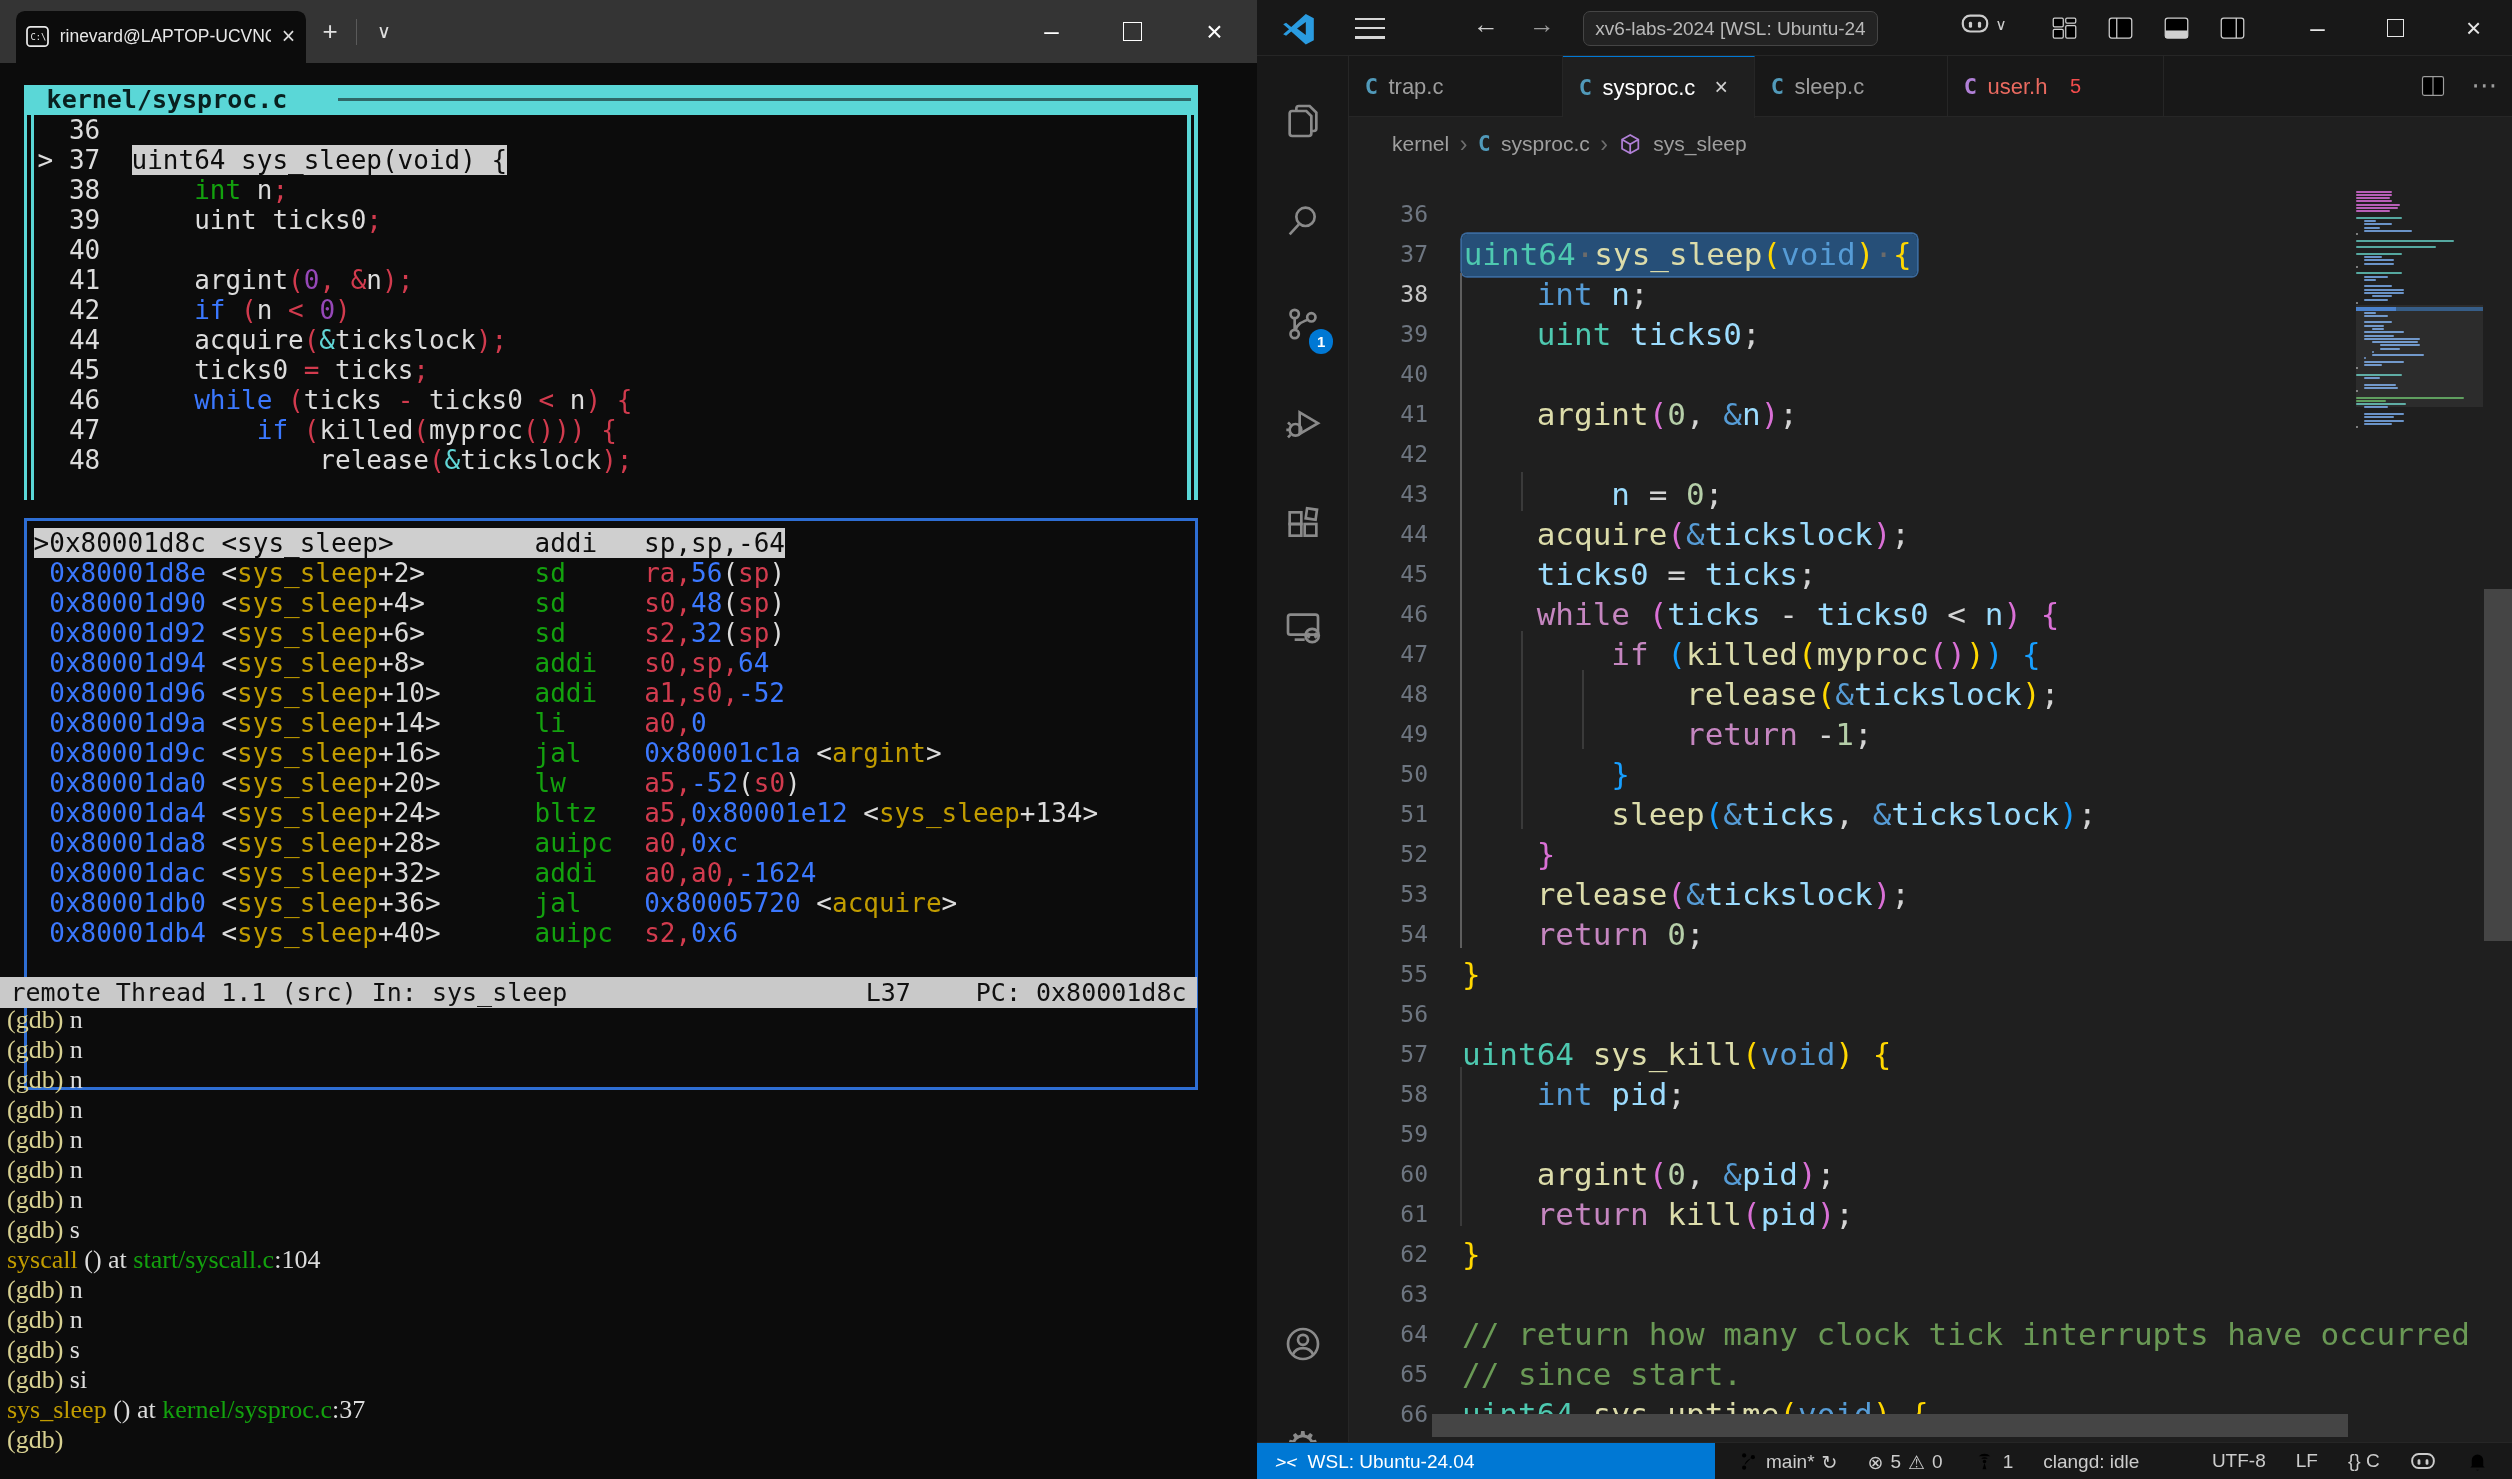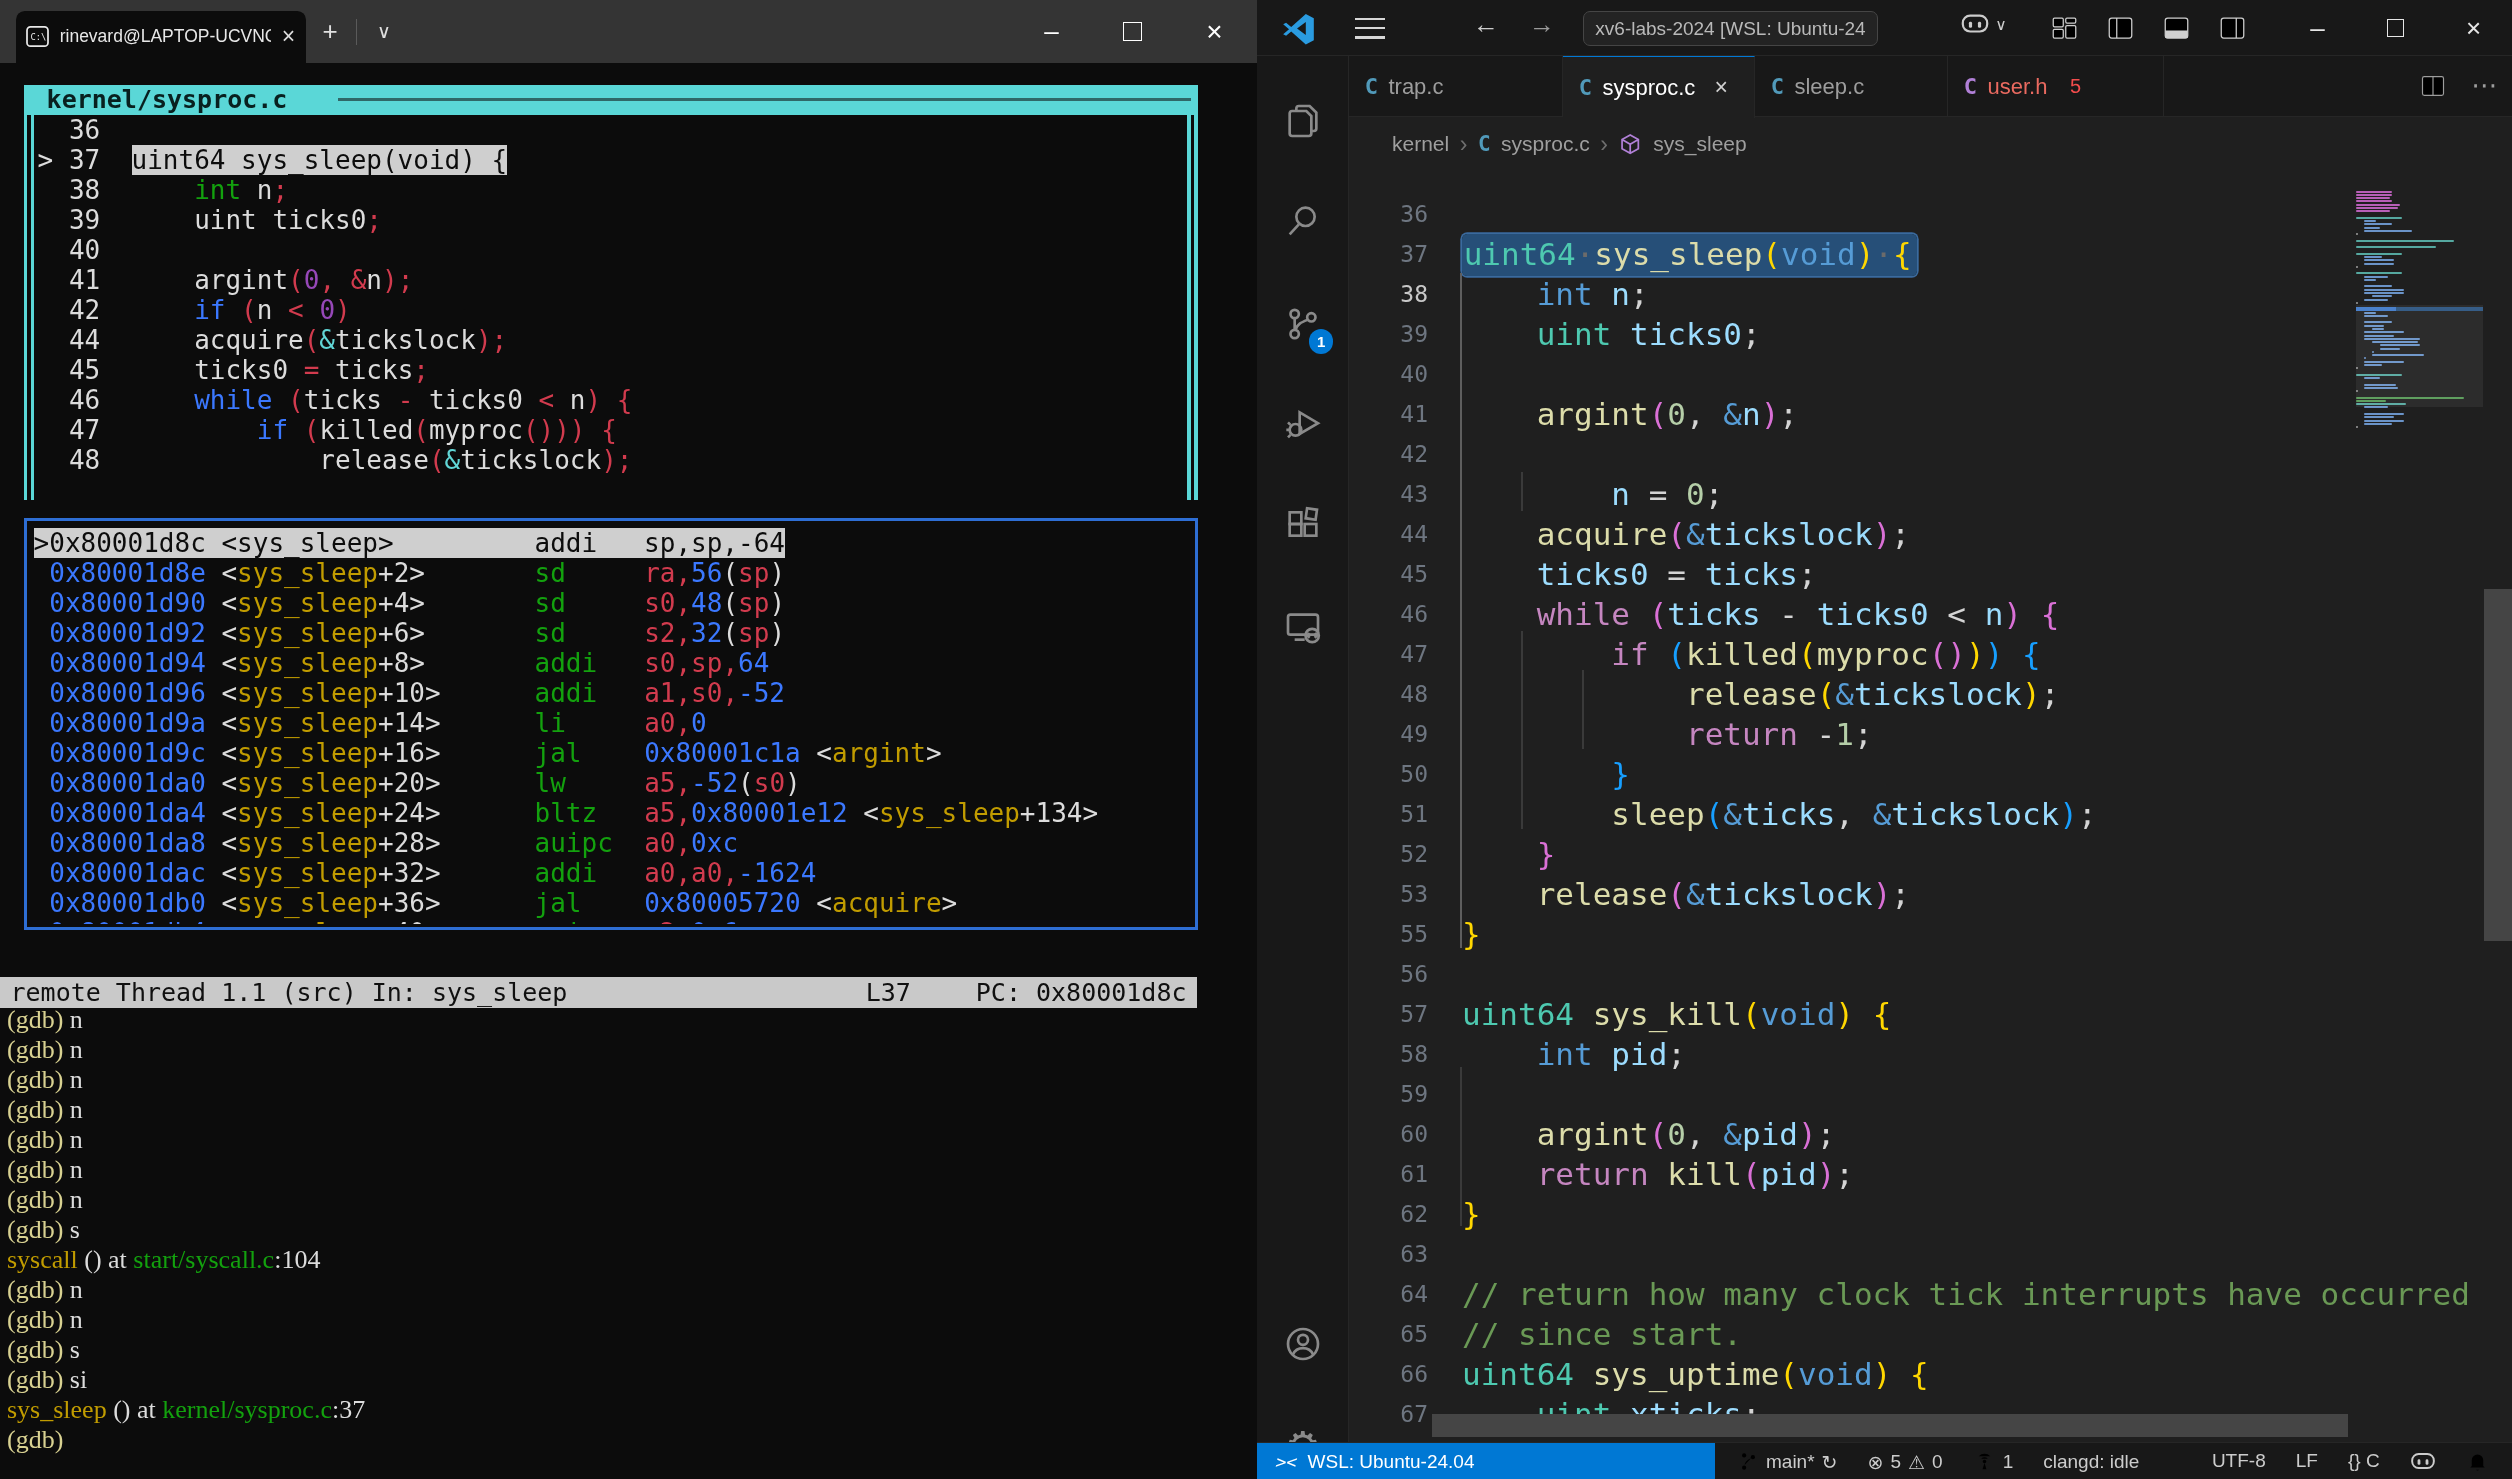--- a/index.html
+++ b/index.html
@@ -32,21 +32,21 @@
   #gdb-src .titlerow .midline{position:absolute;left:314px;right:7px;top:13px;height:2.6px;background:rgba(12,12,12,.55)}
   .cyanbar{position:absolute;background:#5AD7D7}
   #gdb-src-lines{position:absolute;left:14px;top:30px;right:8.7px;bottom:0;overflow:hidden}
   .gsrc-row{height:30px;line-height:30px;font-size:26px;font-family:"DejaVu Sans Mono",monospace;white-space:pre}
   .gdb-hl{background:#cfcfcf}
   .tk-hlt{color:#0c0c0c}
   .tk-w{color:#dcdcdc}.tk-g{color:#13A10E}.tk-b{color:#3B78FF}.tk-r{color:#d23b4e}
   .tk-p{color:#9648b8}.tk-c{color:#61D6D6}.tk-y{color:#C19C00}.tk-k{color:#d9d292}
 
   
-  #gdb-asm{position:absolute;left:23.6px;top:518px;width:1174px;height:412px;border:3.5px solid #2E6ED4}
+  #gdb-asm{position:absolute;left:23.6px;top:518px;width:1174px;height:572px;border:3.5px solid #2E6ED4}
   #gdb-asm-lines{position:absolute;left:7px;top:7px;right:3.5px;bottom:3.5px;overflow:hidden}
   .gasm-row{height:30px;line-height:30px;font-size:26px;font-family:"DejaVu Sans Mono",monospace;white-space:pre}
 
   
   #gdb-status{position:absolute;left:0;top:977px;width:1197px;height:31px;background:#c9c9c9;color:#101010;
     display:flex;align-items:center;font-size:25px;font-family:"DejaVu Sans Mono",monospace;padding:0 10.5px;white-space:pre}
   #gdb-status .fill{flex:1}
   #gdb-status .gap{width:65px}
 
   
@@ -434,20 +434,24 @@
           <span class="ed-num">51</span>
           <span class="ed-code"><span class="tk-pu">        </span><span class="tk-fn">sleep</span><span class="tk-b3">(</span><span class="tk-bl">&amp;</span><span class="tk-va">ticks</span><span class="tk-pu">, </span><span class="tk-bl">&amp;</span><span class="tk-va">tickslock</span><span class="tk-b3">)</span><span class="tk-pu">;</span></span>
         </div>
         <div class="ed-row">
           <span class="ed-num">52</span>
           <span class="ed-code"><span class="tk-pu">    </span><span class="tk-b2">}</span></span>
         </div>
         <div class="ed-row">
           <span class="ed-num">53</span>
           <span class="ed-code"><span class="tk-pu">    </span><span class="tk-fn">release</span><span class="tk-b2">(</span><span class="tk-bl">&amp;</span><span class="tk-va">tickslock</span><span class="tk-b2">)</span><span class="tk-pu">;</span></span>
+        </div>
+        <div class="ed-row">
+          <span class="ed-num">54</span>
+          <span class="ed-code"><span class="tk-pu">    </span><span class="tk-kw">return</span><span class="tk-pu"> </span><span class="tk-nu">0</span><span class="tk-pu">;</span></span>
         </div>
         <div class="ed-row">
           <span class="ed-num">55</span>
           <span class="ed-code"><span class="tk-b1">}</span></span>
         </div>
         <div class="ed-row">
           <span class="ed-num">56</span>
           <span class="ed-code"></span>
         </div>
         <div class="ed-row">

